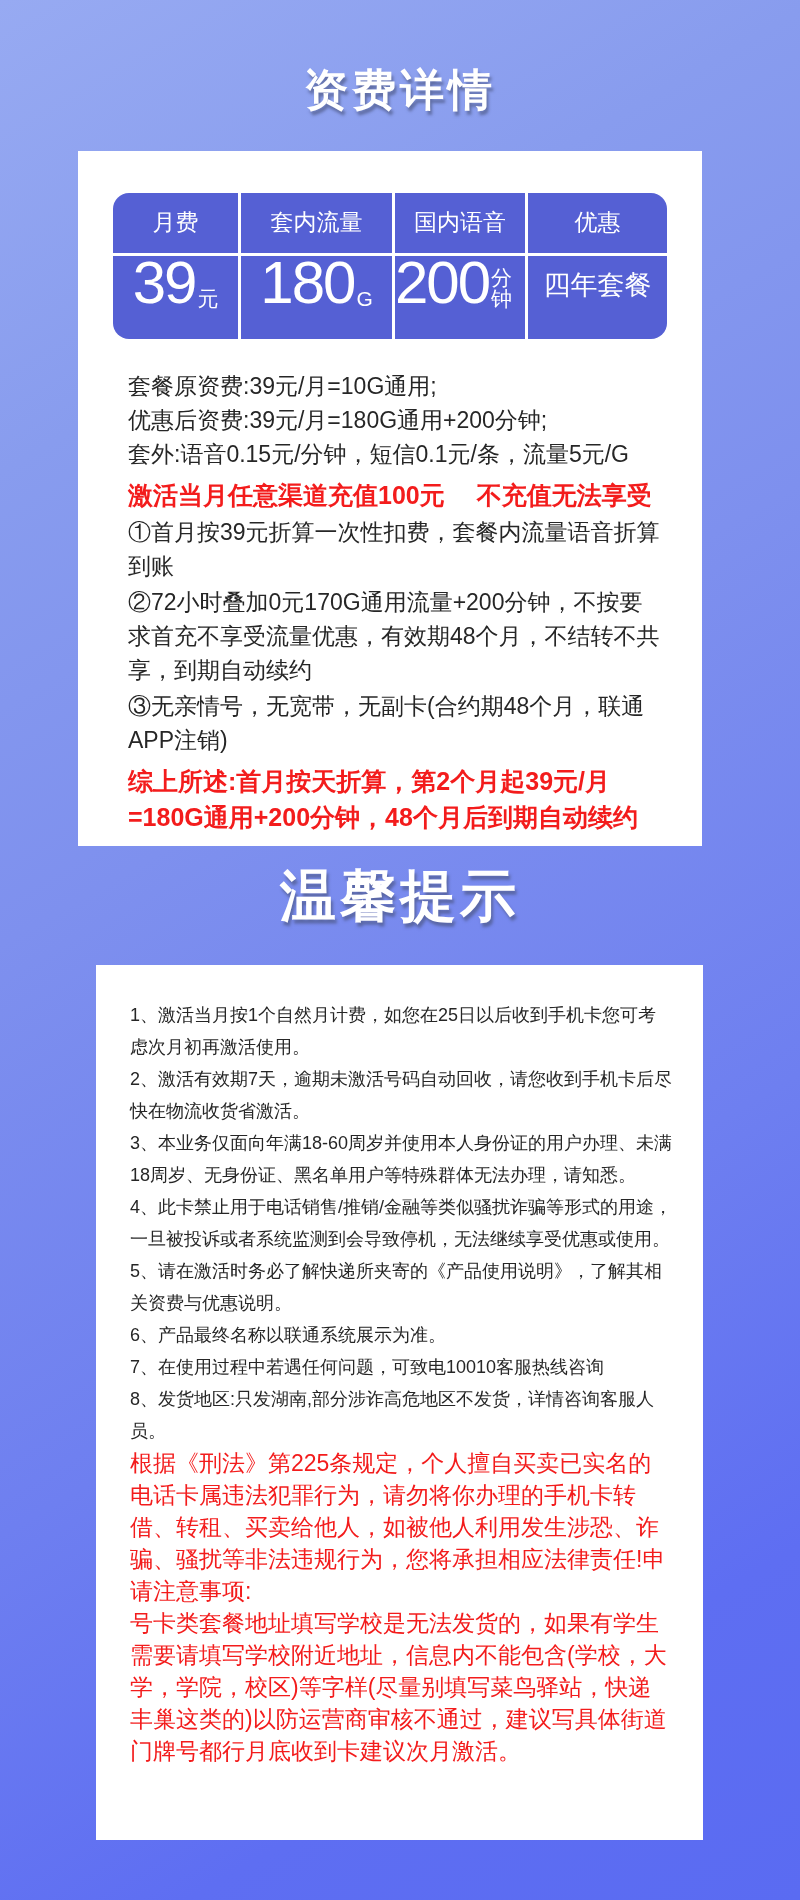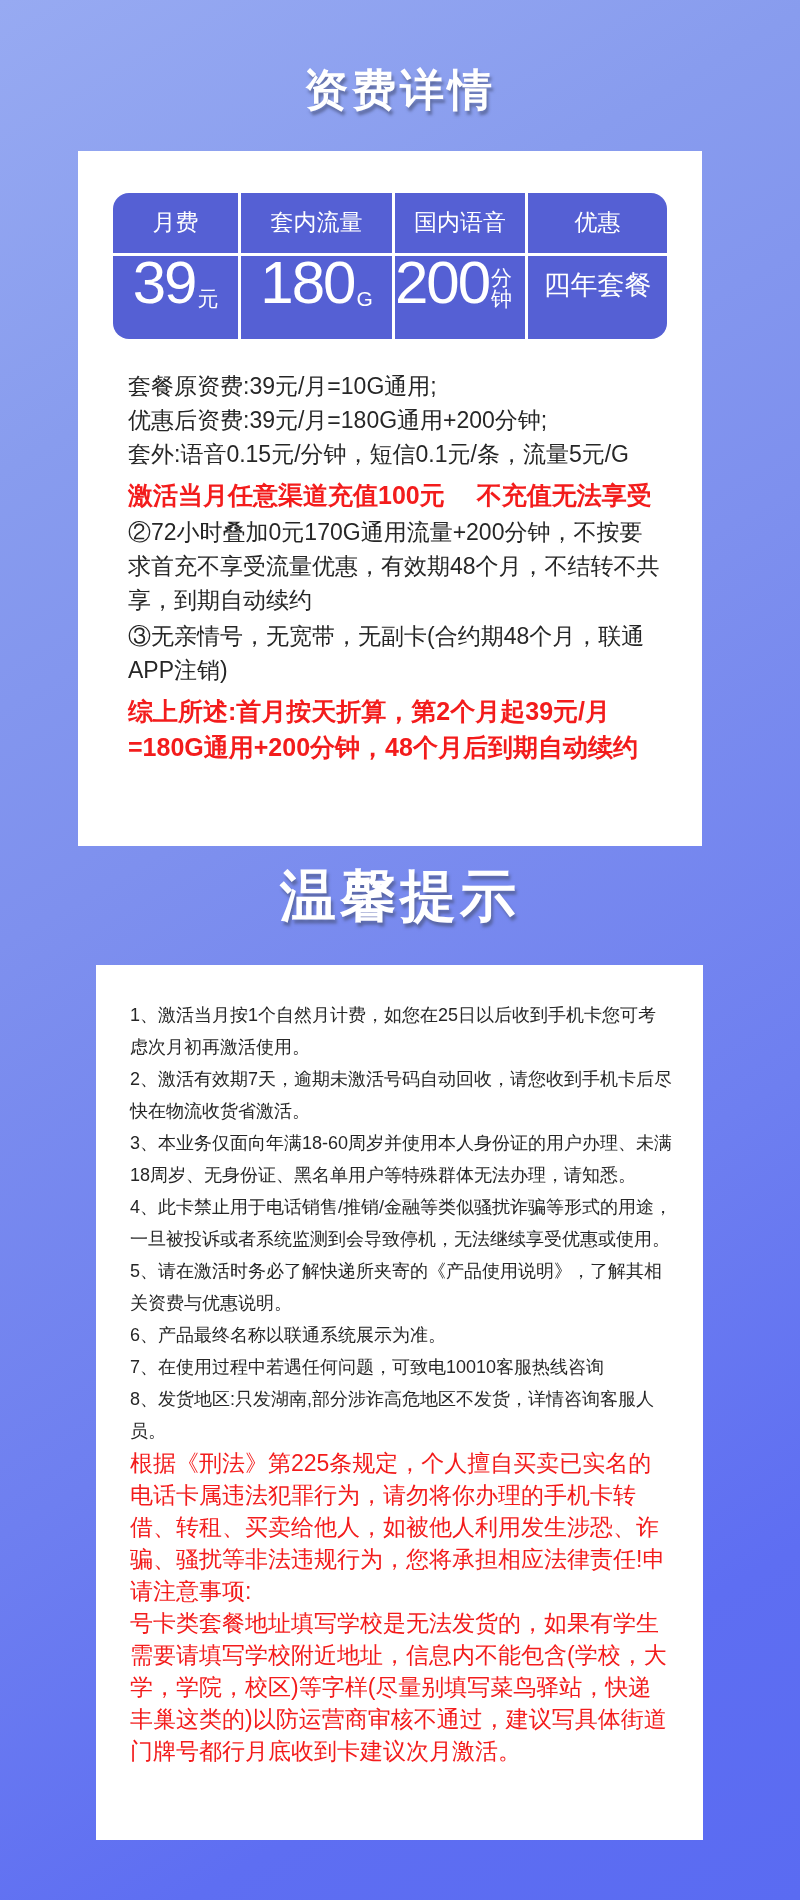--- a/index.html
+++ b/index.html
@@ -98,20 +98,21 @@
     </div>
   </div>
 
   <div class="body-text">
     <p class="line">套餐原资费:39元/月=10G通用;</p>
     <p class="line">优惠后资费:39元/月=180G通用+200分钟;</p>
     <p class="line">套外:语音0.15元/分钟，短信0.1元/条，流量5元/G</p>
 
     <p class="red-bold">激活当月任意渠道充值100元　 不充值无法享受</p>
 
+    <p class="line note">①首月按39元折算一次性扣费，套餐内流量语音折算到账</p>
     <p class="line note">②72小时叠加0元170G通用流量+200分钟，不按要求首充不享受流量优惠，有效期48个月，不结转不共享，到期自动续约</p>
     <p class="line note">③无亲情号，无宽带，无副卡(合约期48个月，联通APP注销)</p>
 
     <p class="red-bold">综上所述:首月按天折算，第2个月起39元/月=180G通用+200分钟，48个月后到期自动续约</p>
   </div>
 </div>
 
 <h2 id="title-2" class="section-title">温馨提示</h2>
 
 <div id="tips-card" class="card">

